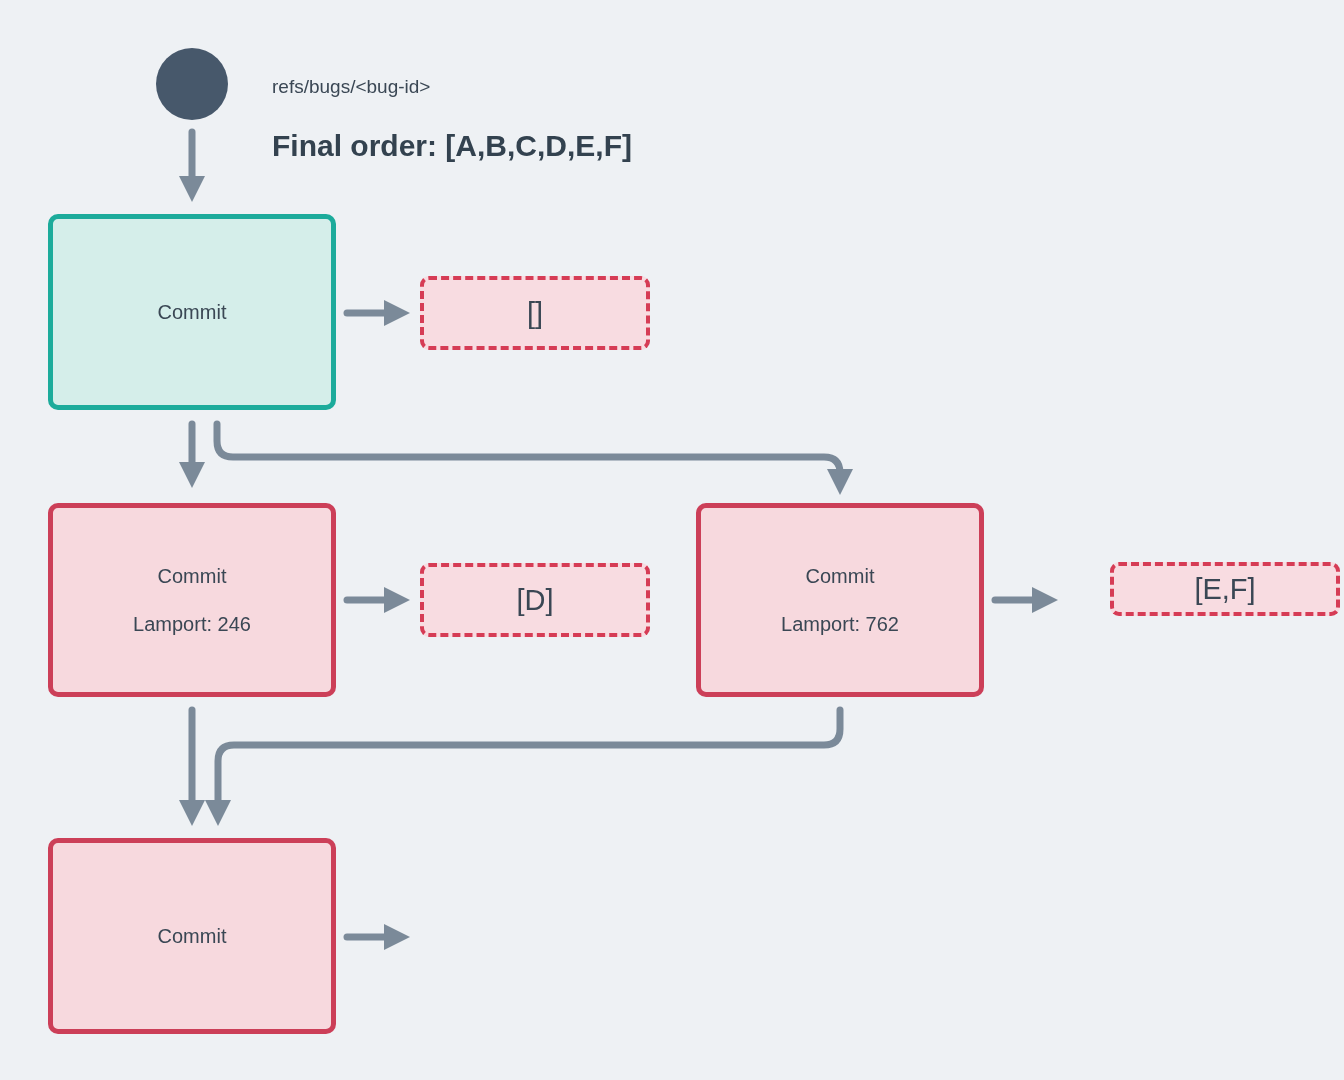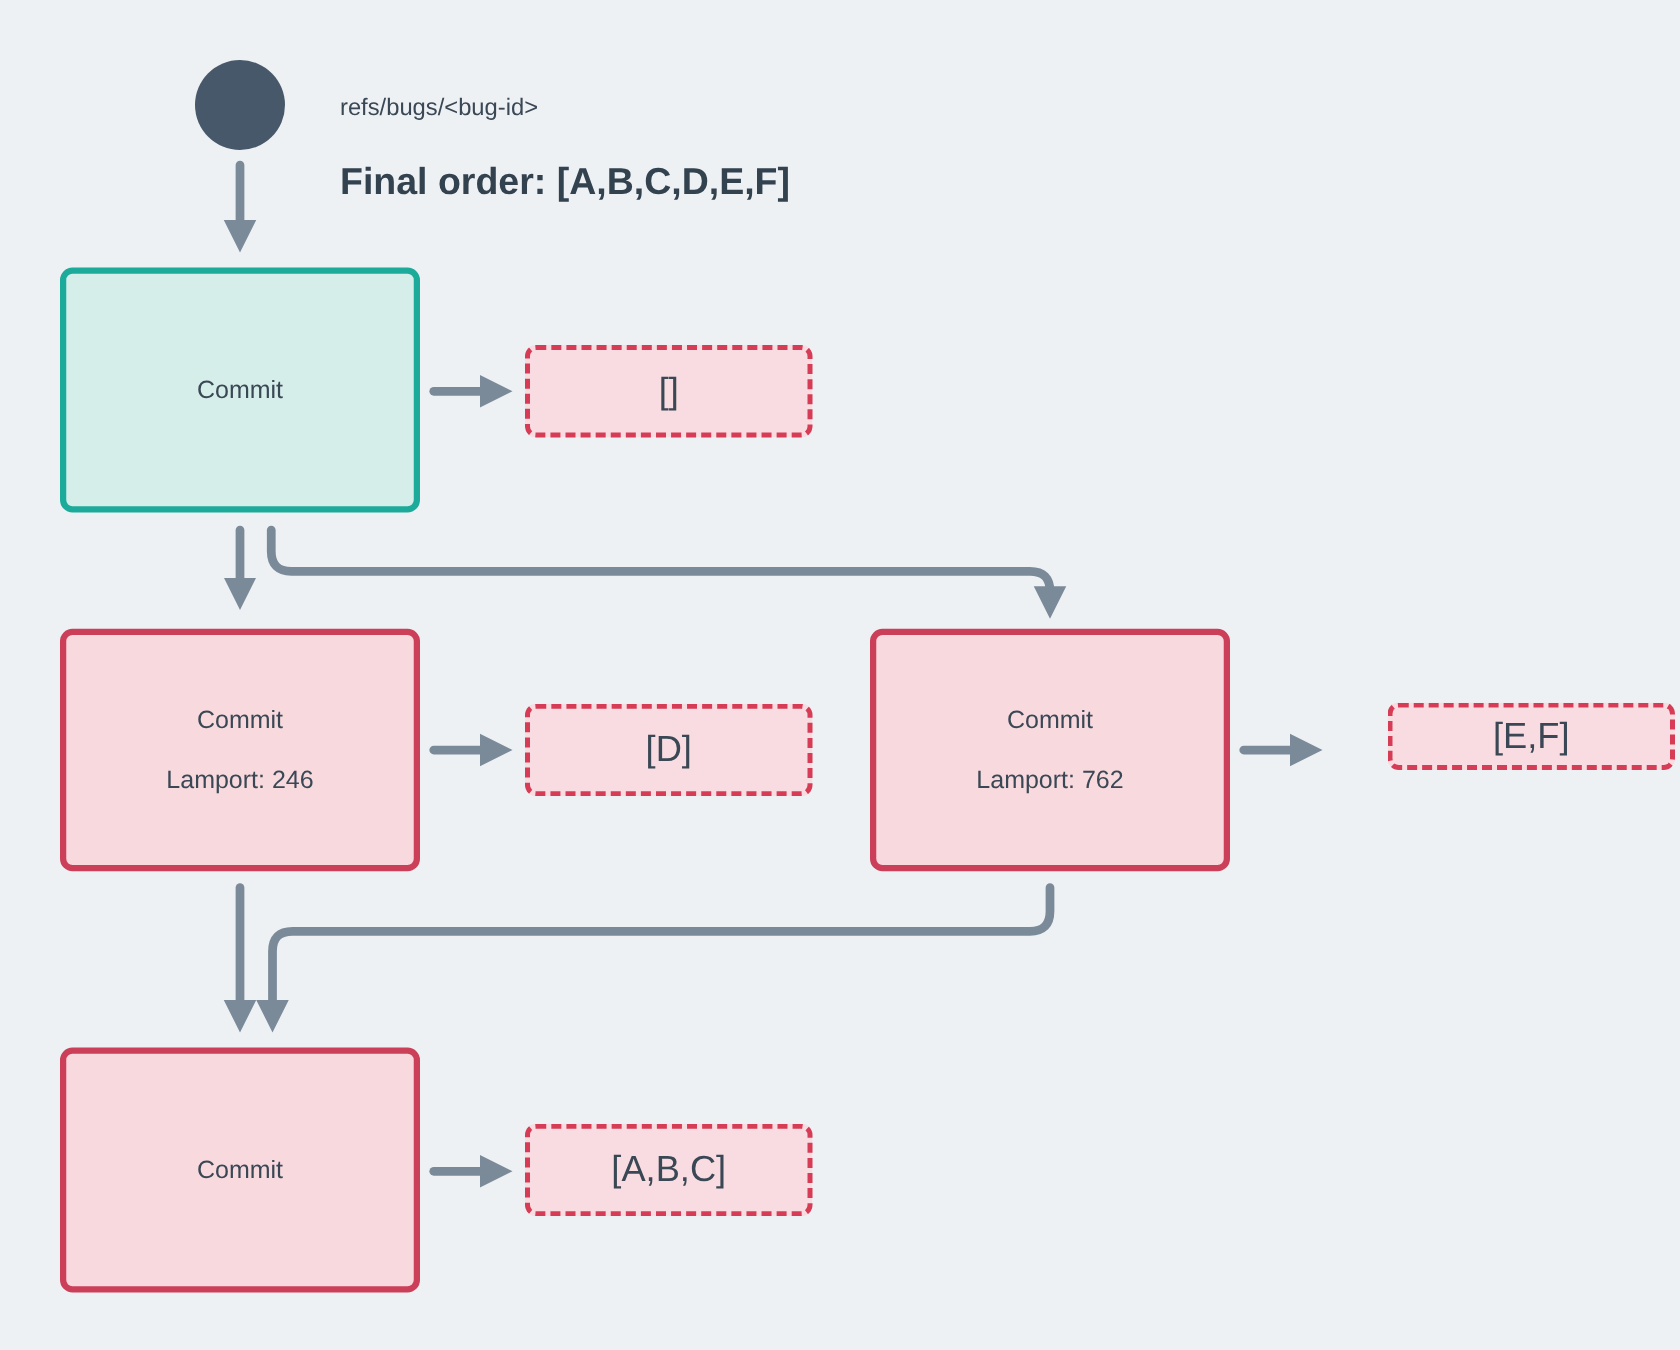--- a/index.html
+++ b/index.html
@@ -140,15 +140,14 @@
 
   <div class="commit normal" style="left:696px; top:503px; width:288px; height:194px;">
     <div class="commit-title">Commit</div>
     <div class="commit-lamport">Lamport: 762</div>
   </div>
   <div class="ops" style="left:1070px; top:562px; width:230px; height:54px;margin-left:40px;">[E,F]</div>
 
   <div class="commit normal" style="left:48px; top:838px; width:288px; height:196px;">
     <div class="commit-title">Commit</div>
   </div>
-  <div class="ops" style="left:420px; top:899px; width:230px; height:74px;">[A,B,C]</div>
 
 </div>
 
 </body></html>

